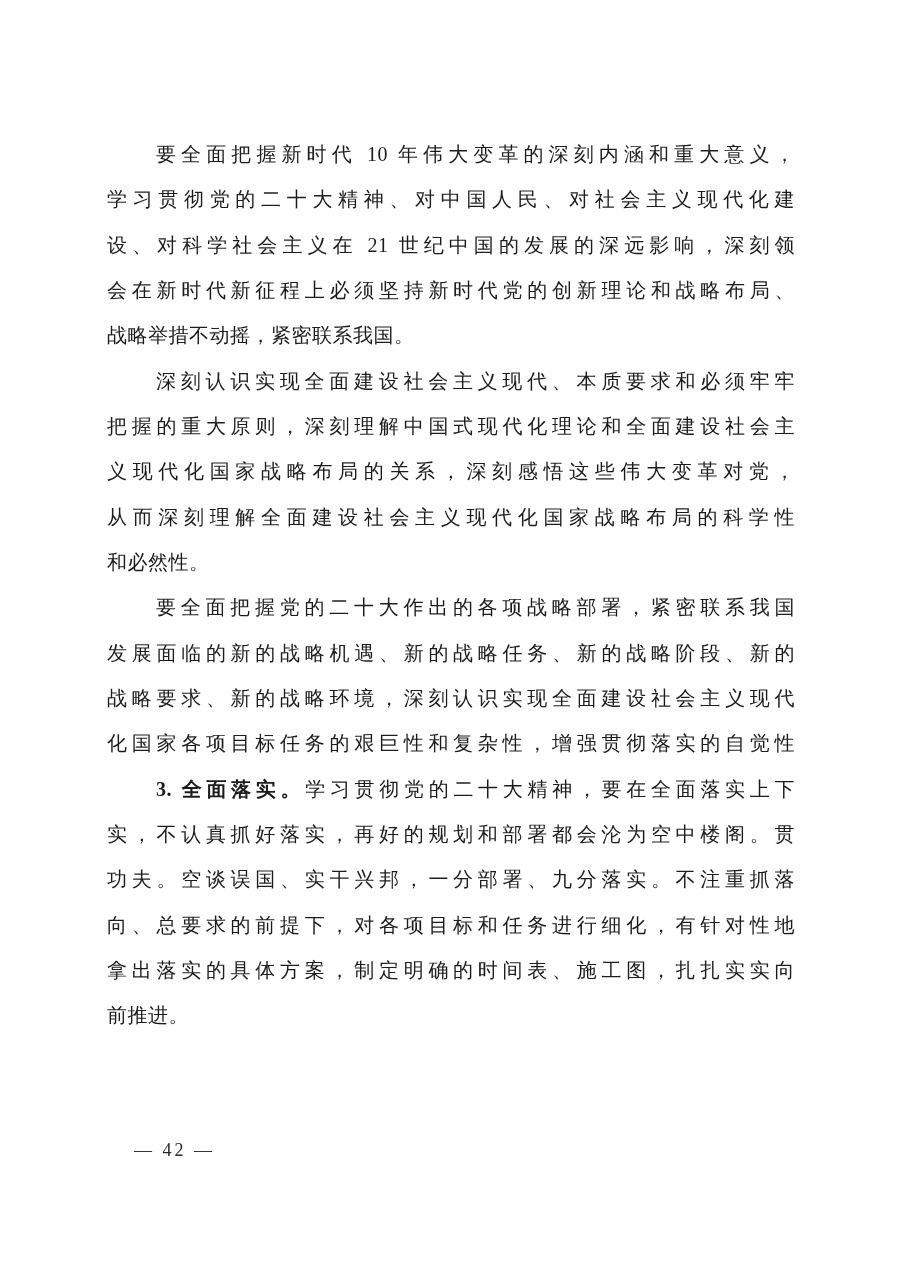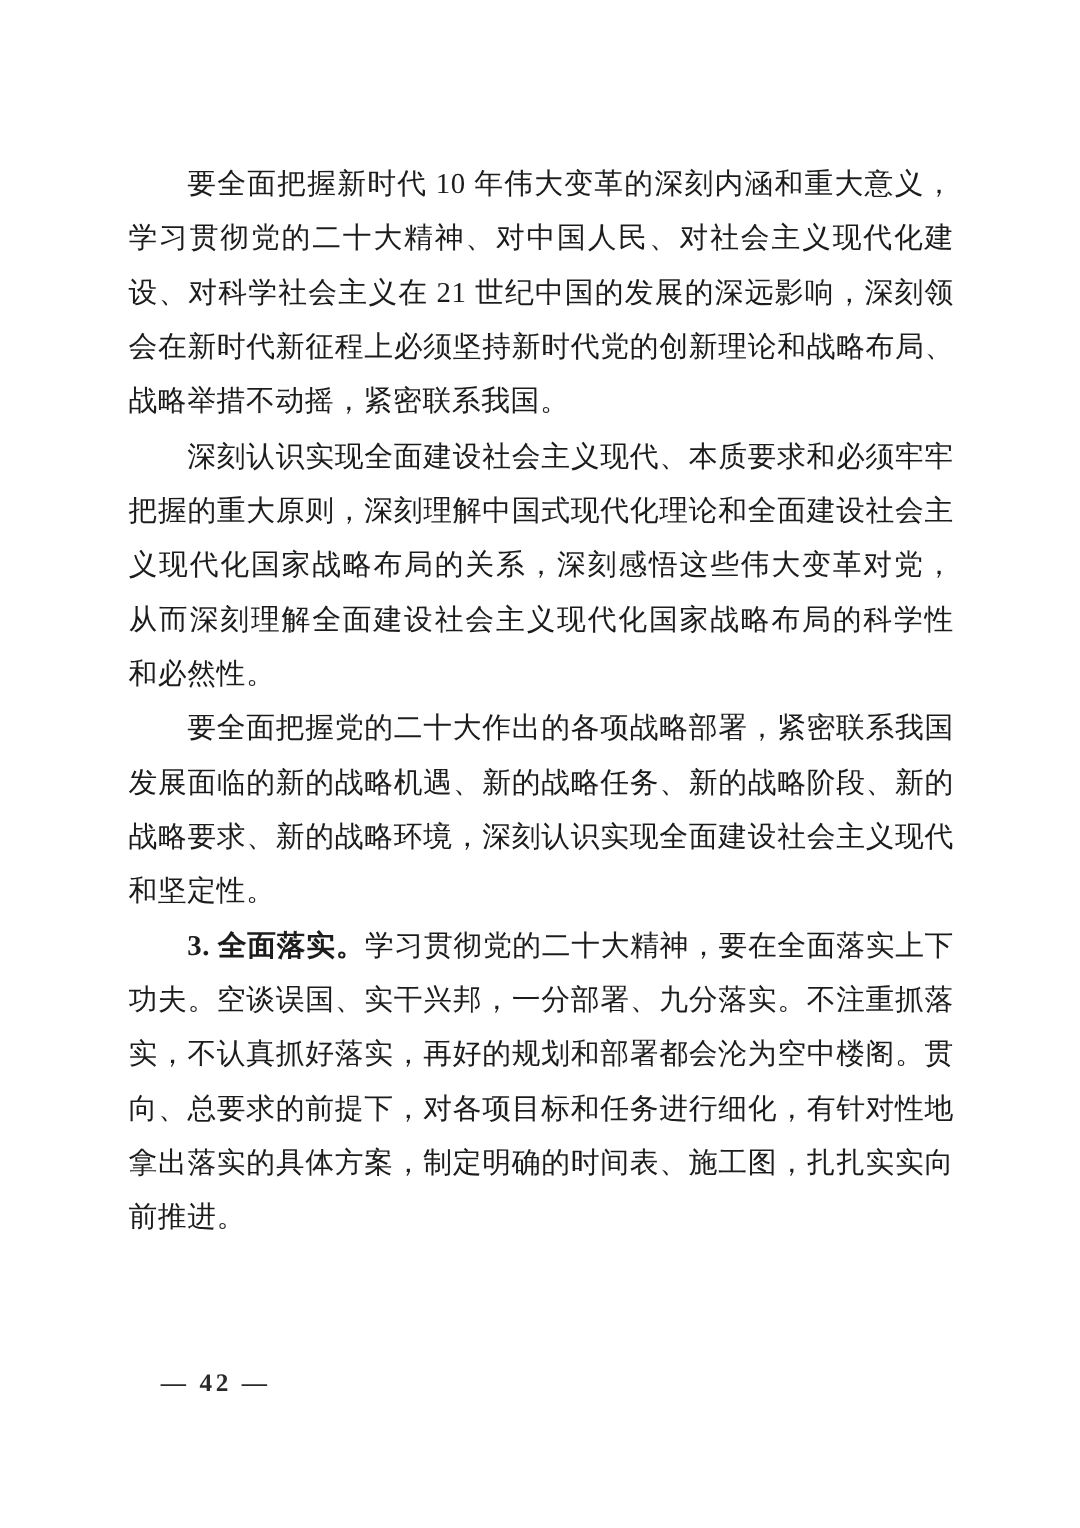--- a/index.html
+++ b/index.html
@@ -19,21 +19,21 @@
   }
   .doc-body {
     position: absolute;
     left: 107px;
     top: 132px;
     width: 688px;
   }
   .line {
     height: 45.33px;
     line-height: 45.33px;
-    font-size: 24px;
+    font-size: 20px;
     text-align: justify;
     text-align-last: justify;
     text-justify: inter-character;
     letter-spacing: 0.5px;
     white-space: normal;
     overflow: visible;
   }
   .line.last {
     text-align-last: left;
   }
@@ -41,48 +41,47 @@
     padding-left: 49px;
   }
   .lead-bold {
     font-weight: bold;
     margin-top: 36px;
   }
   .page-footer {
     position: absolute;
     left: 134px;
     top: 1140px;
-    font-size: 21px;
+    font-size: 18px;
     letter-spacing: 3px;
     color: #2a2a2a;
-    font-weight: bold;
   }
 </style>
 </head>
 <body>
 
 <div class="page">
   <div class="doc-body" id="doc-body">
       <div class="line indent">要全面把握新时代 10 年伟大变革的深刻内涵和重大意义，</div>
       <div class="line">学习贯彻党的二十大精神、对中国人民、对社会主义现代化建</div>
       <div class="line">设、对科学社会主义在 21 世纪中国的发展的深远影响，深刻领</div>
       <div class="line">会在新时代新征程上必须坚持新时代党的创新理论和战略布局、</div>
       <div class="line last">战略举措不动摇，紧密联系我国。</div>
       <div class="line indent">深刻认识实现全面建设社会主义现代、本质要求和必须牢牢</div>
       <div class="line">把握的重大原则，深刻理解中国式现代化理论和全面建设社会主</div>
       <div class="line">义现代化国家战略布局的关系，深刻感悟这些伟大变革对党，</div>
       <div class="line">从而深刻理解全面建设社会主义现代化国家战略布局的科学性</div>
       <div class="line last">和必然性。</div>
       <div class="line indent">要全面把握党的二十大作出的各项战略部署，紧密联系我国</div>
       <div class="line">发展面临的新的战略机遇、新的战略任务、新的战略阶段、新的</div>
       <div class="line">战略要求、新的战略环境，深刻认识实现全面建设社会主义现代</div>
-      <div class="line last">和坚定性。</div>
+      <div class="line">化国家各项目标任务的艰巨性和复杂性，增强贯彻落实的自觉性</div>
       <div class="line indent"><span class="lead-bold">3. 全面落实。</span>学习贯彻党的二十大精神，要在全面落实上下</div>
+      <div class="line">实，不认真抓好落实，再好的规划和部署都会沦为空中楼阁。贯</div>
       <div class="line">功夫。空谈误国、实干兴邦，一分部署、九分落实。不注重抓落</div>
-      <div class="line">实，不认真抓好落实，再好的规划和部署都会沦为空中楼阁。贯</div>
       <div class="line">向、总要求的前提下，对各项目标和任务进行细化，有针对性地</div>
       <div class="line">拿出落实的具体方案，制定明确的时间表、施工图，扎扎实实向</div>
       <div class="line last">前推进。</div>
     </div>
   <div class="page-footer">
     <span>— 42 —</span>
   </div>
 </div>
 
 </body></html>

